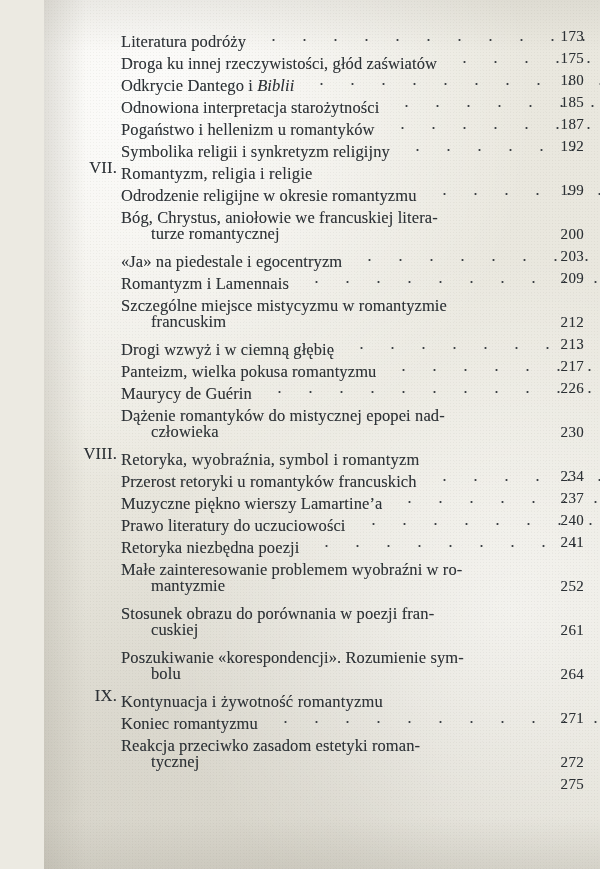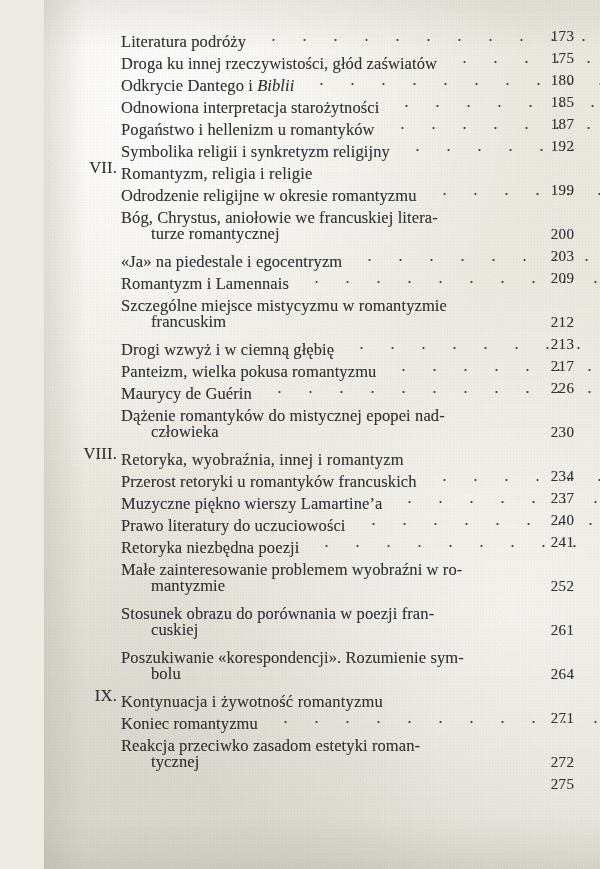--- a/index.html
+++ b/index.html
@@ -126,21 +126,21 @@
     background-size: 31px 2px;
     background-repeat: repeat-x;
   }
   .leader.none::before { display: none; }
 
   
   .pageno {
     position: absolute;
     left: 497px;
     width: 43px;
-    text-align: center;
+    text-align: right;
     font-size: 15px;
     color: #2c3135;
     letter-spacing: 0.3px;
   }
 
   
   .entry.chapter .title { letter-spacing: 0.2px; }
 
   
   .numeral, .title, .pageno {
@@ -299,21 +299,21 @@
         <span class="numeral"></span>
         <div class="body indent">
           <span class="title">człowieka</span>
           <span class="leader"></span>
         </div>
         <span class="pageno">230</span>
       </div>
       <div class="entry chapter">
         <span class="numeral">VIII.</span>
         <div class="body">
-          <span class="title">Retoryka, wyobraźnia, innej i romantyzm</span>
+          <span class="title">Retoryka, wyobraźnia, symbol i romantyzm</span>
           <span class="leader none"></span>
         </div>
       </div>
       <div class="entry">
         <span class="numeral"></span>
         <div class="body">
           <span class="title">Przerost retoryki u romantyków francuskich</span>
           <span class="leader"></span>
         </div>
         <span class="pageno">234</span>

